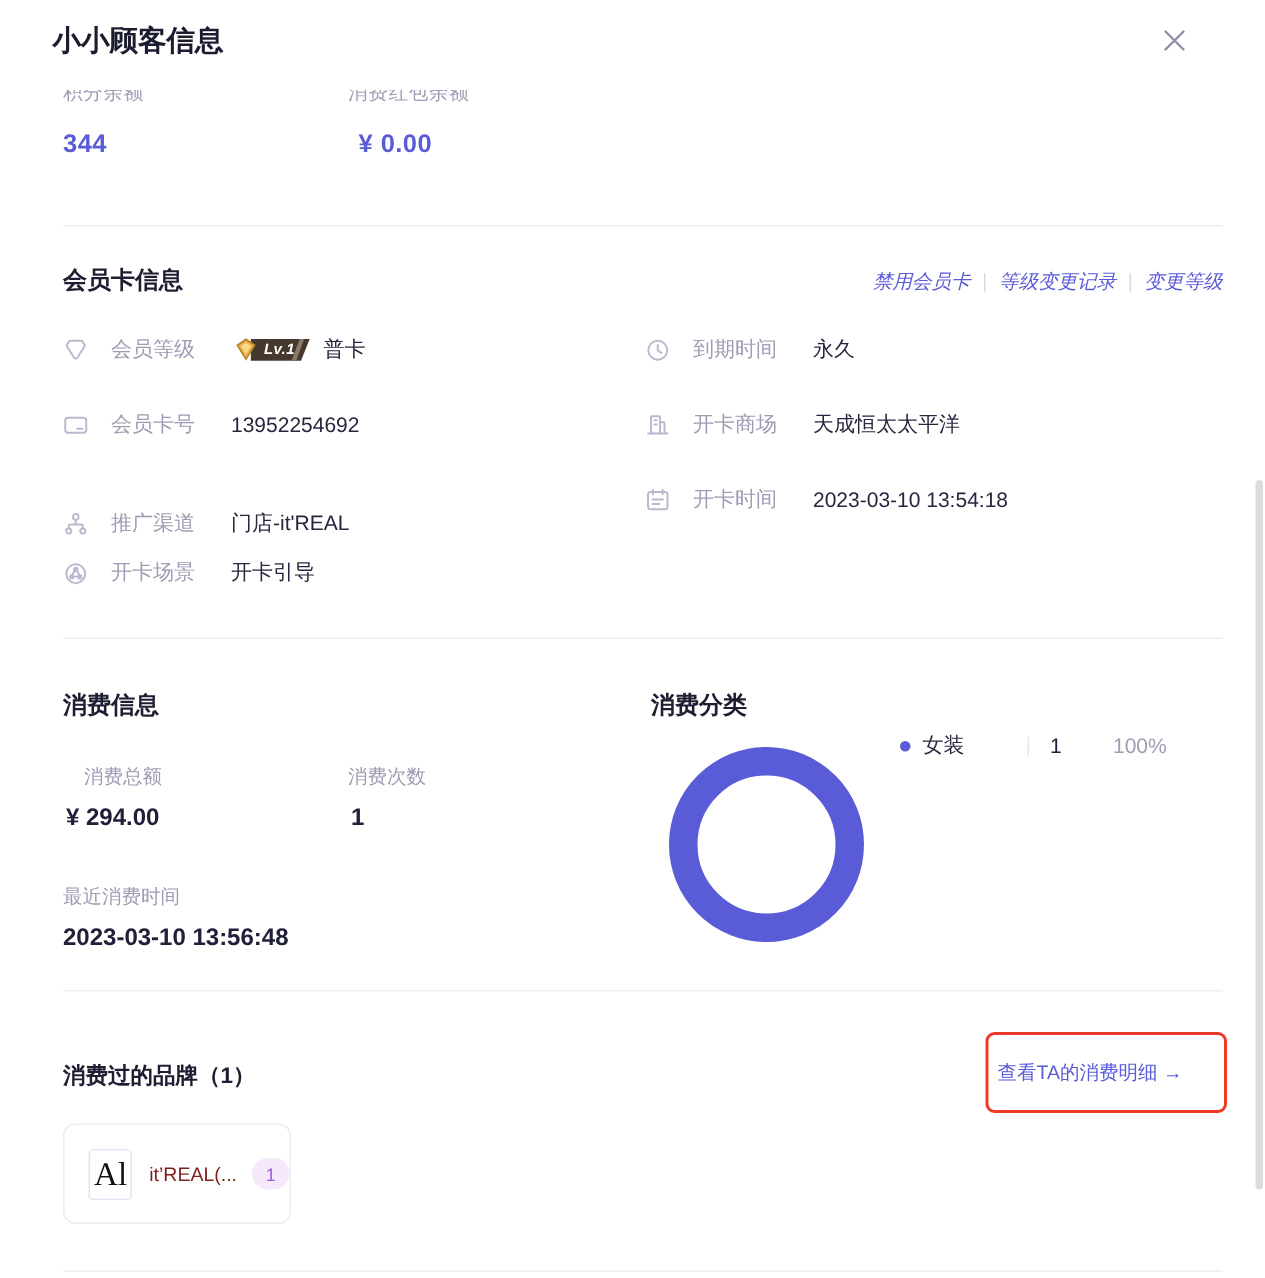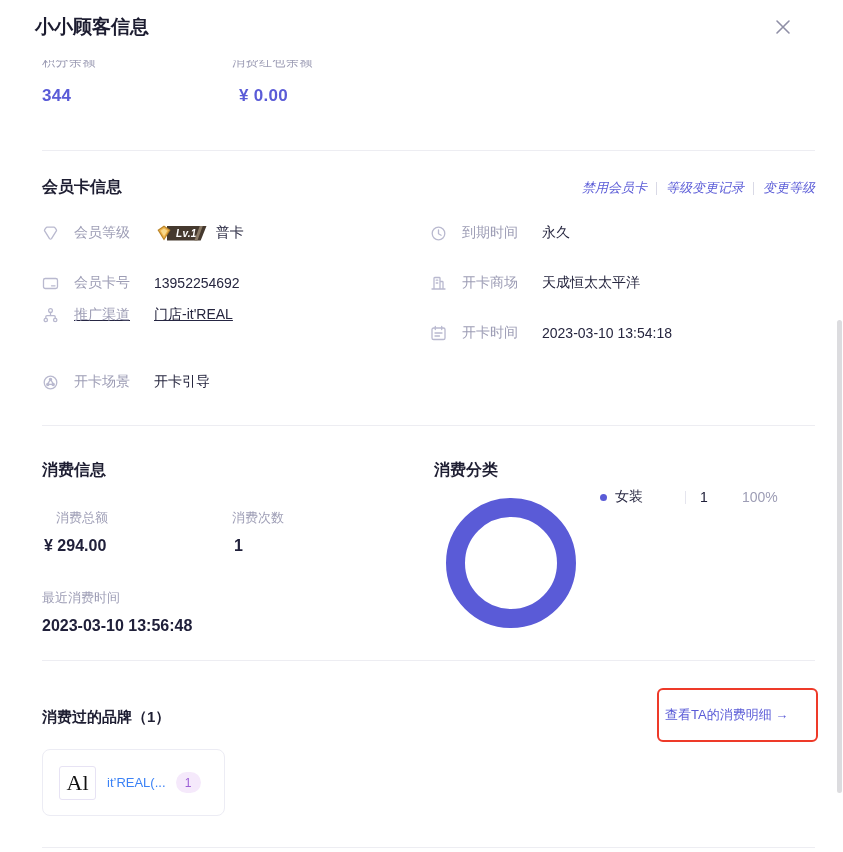--- a/index.html
+++ b/index.html
@@ -49,23 +49,23 @@
   .legend .dot { width:7px; height:7px; border-radius:50%; margin-right:8px; }
   .legend .lg-label { color:#2a2a44; width:70px; }
   .legend .lg-sep { width:1px; height:13px; background:#e5e5ee; margin-right:14px; }
   .legend .lg-count { color:#20203a; width:42px; }
   .legend .lg-pct { color:#9d9db5; }
 
   
   .detail-box { position:absolute; left:657px; top:688px; width:161px; height:54px; border:2px solid #ee3a29; border-radius:6px; display:flex; align-items:center; cursor:pointer; }
   .detail-link { font-size:13px; color:#5a5bd7; padding-left:6px; white-space:nowrap; }
 
-  .brand-card { position:absolute; left:42px; top:749px; width:183px; height:67px; border:1px solid #ececf4; border-radius:8px; display:flex; align-items:center; padding-left:16px; cursor:pointer; }
+  .brand-card { position:absolute; left:42px; top:749px; width:152px; height:67px; border:1px solid #ececf4; border-radius:8px; display:flex; align-items:center; padding-left:16px; cursor:pointer; }
   .brand-logo { width:37px; height:34px; border:1px solid #e7e3f4; border-radius:3px; background:#fff; display:flex; align-items:center; justify-content:center; font-family:"Liberation Serif","DejaVu Serif",serif; font-size:22px; color:#111; line-height:1; }
-  .brand-name { font-size:13px; color:#3b82f6; margin-left:11px; white-space:nowrap; }
+  .brand-name { font-size:13px; color:#7f1d1d; margin-left:11px; white-space:nowrap; }
   .brand-count { margin-left:10px; min-width:25px; height:21px; border-radius:11px; background:#f5e9fb; color:#9c5fd6; font-size:12px; display:flex; align-items:center; justify-content:center; }
 
   .scrollbar-thumb { position:absolute; left:837px; top:320px; width:5px; height:473px; border-radius:3px; background:#dcdcdf; }
 
   .icon-stroke { stroke:#b9b9cf; fill:none; stroke-width:1.3; stroke-linecap:round; stroke-linejoin:round; }
 </style>
 </head>
 <body>
 
 <div class="page">
@@ -142,21 +142,21 @@
   <div class="field-row" style="left:430px; top:272px;">
     <span class="f-icon">
       <svg viewBox="0 0 17 17">
           <path class="icon-stroke" d="M4 14 V3.2 c0-.4 .3-.7 .7-.7 h4.6 c.4 0 .7 .3 .7 .7 V14 M10 6.5 h2.3 c.4 0 .7 .3 .7 .7 V14 M2 14 h13 M6.2 5.2 h1.6 M6.2 8 h1.6"></path>
         </svg>
     </span>
     <span class="f-label">开卡商场</span>
     <span class="f-value">天成恒太太平洋</span>
   </div>
 
-  <div class="field-row" style="left:42px; top:304px;text-decoration:underline;">
+  <div class="field-row" style="left:42px; top:338px;">
     <span class="f-icon">
       <svg viewBox="0 0 17 17">
           <circle class="icon-stroke" cx="8.5" cy="3.6" r="1.9"></circle>
           <path class="icon-stroke" d="M8.5 5.5 v2.2 M3.8 11.2 V9.8 c0-.6 .5-1.1 1.1-1.1 h7.2 c.6 0 1.1 .5 1.1 1.1 v1.4"></path>
           <circle class="icon-stroke" cx="3.8" cy="13" r="1.7"></circle>
           <circle class="icon-stroke" cx="13.2" cy="13" r="1.7"></circle>
         </svg>
     </span>
     <span class="f-label">推广渠道</span>
     <span class="f-value">门店-it'REAL</span>

